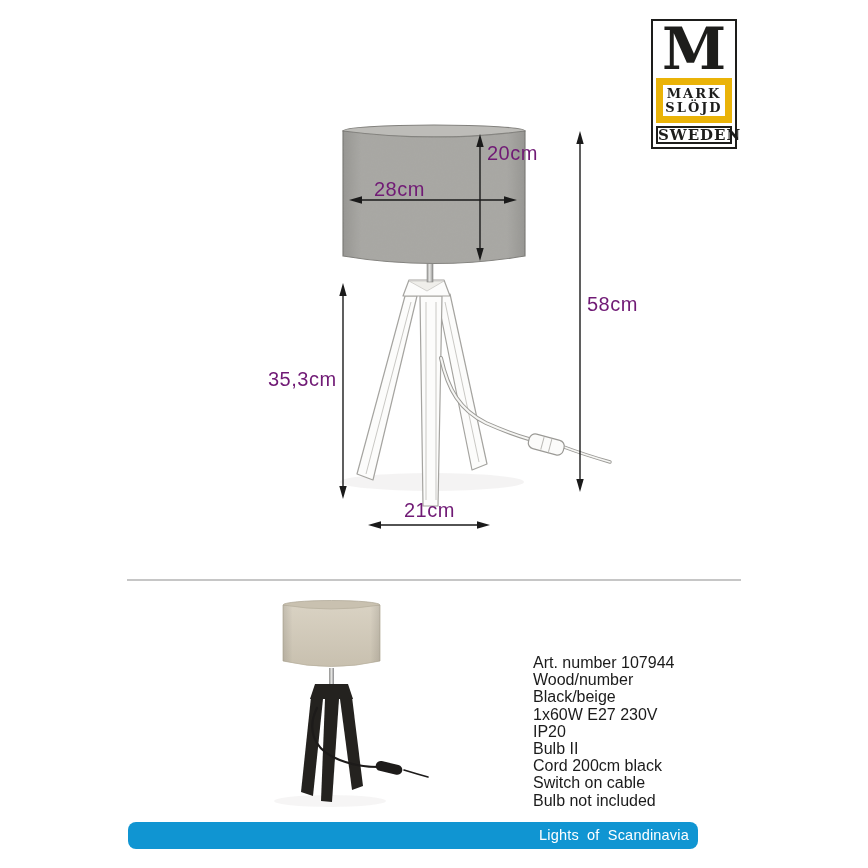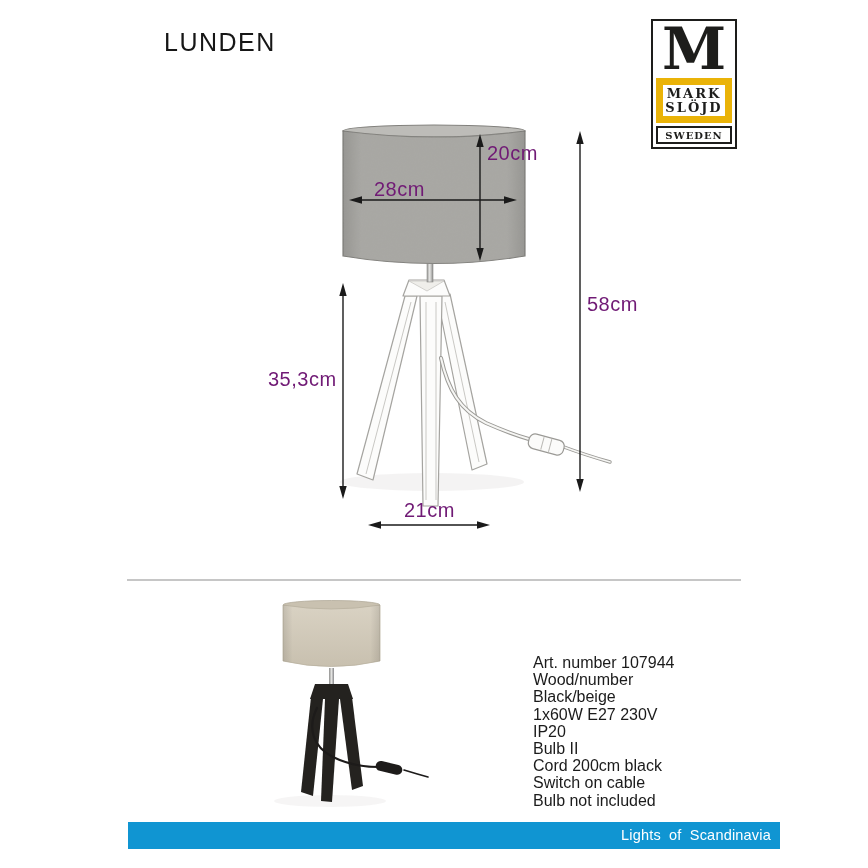--- a/index.html
+++ b/index.html
@@ -22,51 +22,50 @@
     font-size:58px; line-height:54px; color:#1d1d1b;
   }
   .logo-box {
     border:7px solid #eab308; margin-top:2px; padding:2px 0 1px 0;
     font-family:"DejaVu Serif", serif; font-weight:bold;
     font-size:13px; line-height:14px; letter-spacing:2px; color:#1d1d1b;
   }
   .logo-sweden {
     border:2px solid #1d1d1b; margin-top:3px; padding:2px 0 1px 0;
     font-family:"DejaVu Serif", serif; font-weight:bold;
-    font-size:10px; line-height:11px; letter-spacing:1px; color:#1d1d1b;
+    font-size:15px; line-height:11px; letter-spacing:1px; color:#1d1d1b;
   }
   
   .drawing { position:absolute; left:260px; top:110px; width:400px; height:430px; }
   .dim {
     position:absolute; font-size:20px; color:#701a75; letter-spacing:0.5px; white-space:nowrap;
   }
   .dim-20 { left:487px; top:142px; }
   .dim-28 { left:374px; top:178px; }
   .dim-58 { left:587px; top:293px; }
   .dim-353 { left:268px; top:368px; }
   .dim-21 { left:404px; top:499px; }
   
   .divider { position:absolute; left:127px; top:579px; width:614px; height:2px; background:#c6c6c6; }
   .photo { position:absolute; left:265px; top:595px; width:175px; height:215px; }
   .specs { position:absolute; left:533px; top:606px; font-size:16px; line-height:17.2px; color:#1b1b1b;margin-top:48px; }
   .spec-line { white-space:nowrap; }
   
   .footer-bar {
-    position:absolute; left:128px; top:822px; width:652px; height:27px;
+    position:absolute; left:128px; top:822px; width:570px; height:27px;
     background:#1095d2; color:#ffffff; text-align:right;
     font-size:14.5px; line-height:27px; padding-right:9px; box-sizing:border-box;
-    word-spacing:4px; letter-spacing:0.2px;
+    word-spacing:4px; letter-spacing:0.2px;border-radius:8px;
   }
 </style>
 </head>
 <body>
 
 <div class="sheet">
 
-  <div class="page-title">LUNDEN</div>
 
   <div class="logo">
     <div class="logo-m">M</div>
     <div class="logo-box">
       <div>MARK</div>
       <div>SLÖJD</div>
     </div>
     <div class="logo-sweden">SWEDEN</div>
   </div>
 

